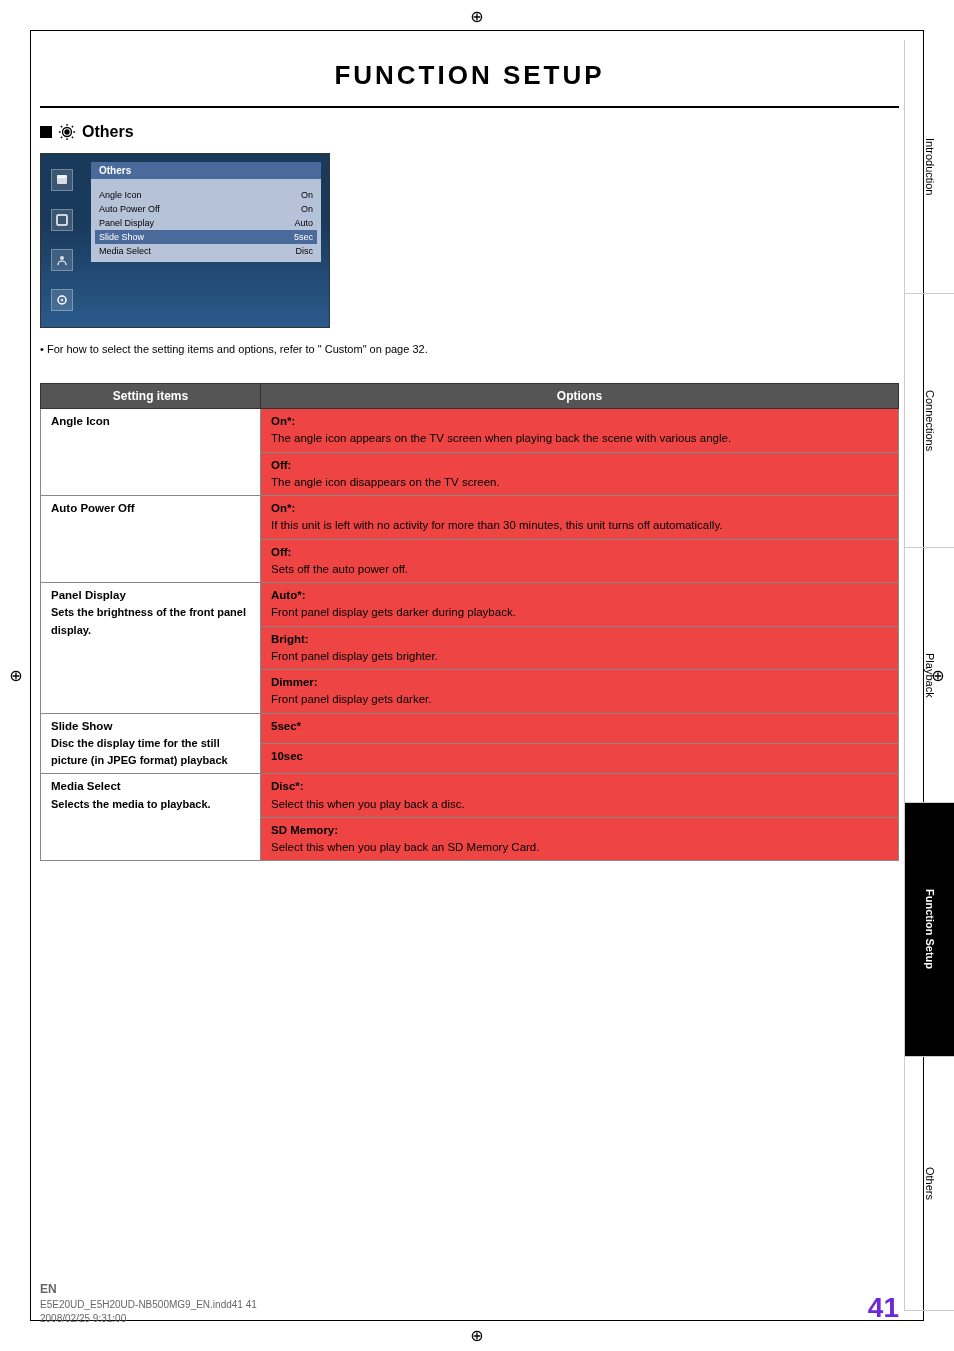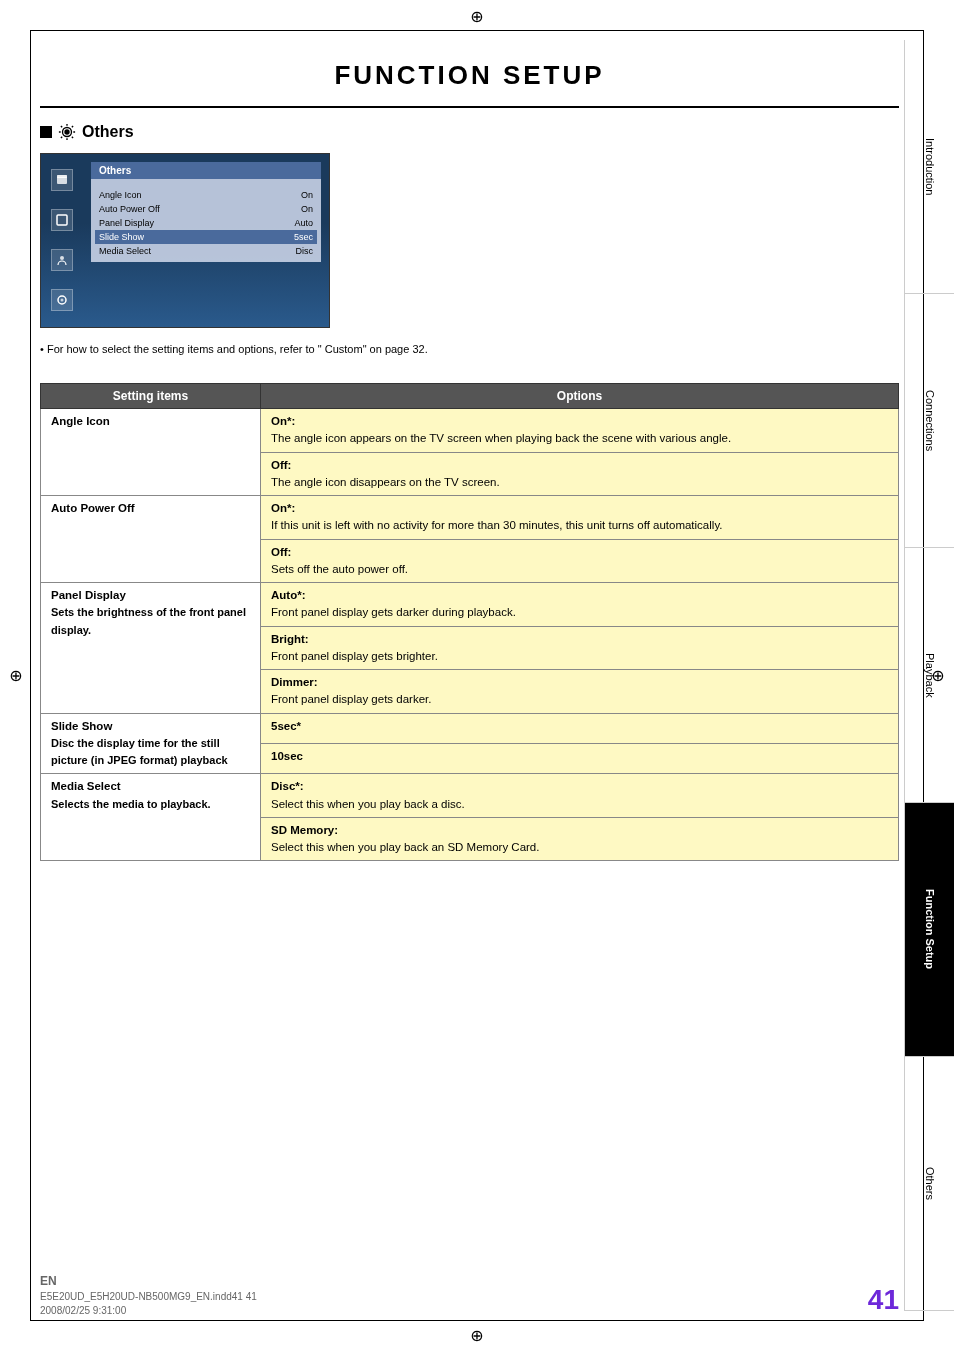--- a/index.html
+++ b/index.html
@@ -230,32 +230,32 @@
       line-height: 1.5;
     }
 
     .settings-table td.setting-name {
       font-weight: bold;
       background: #fff;
       width: 220px;
     }
 
     .settings-table td.setting-option {
-      background: #fef9c3;
+      background: #ef4444;
     }
 
     .setting-name-sub {
       font-weight: bold;
       font-size: 11px;
     }
 
     
     .page-footer {
       position: absolute;
-      bottom: 35px;
+      bottom: 27px;
       left: 40px;
       right: 55px;
       display: flex;
       justify-content: space-between;
       align-items: flex-end;
       font-size: 10px;
       color: #666;
     }
 
     .page-number {

